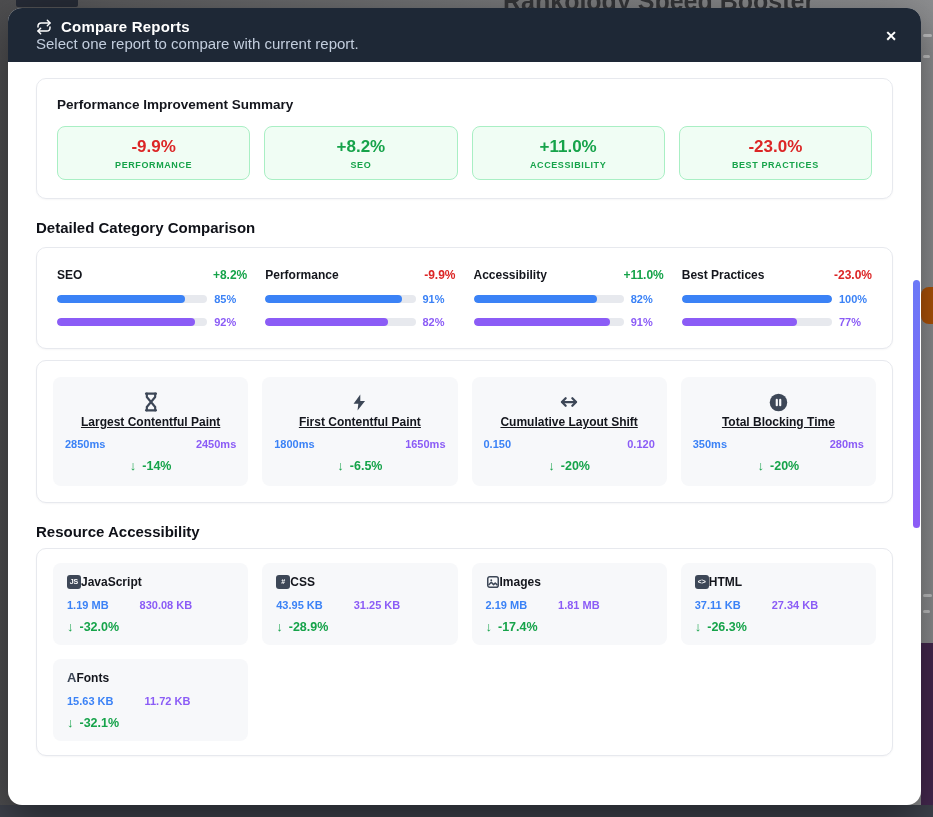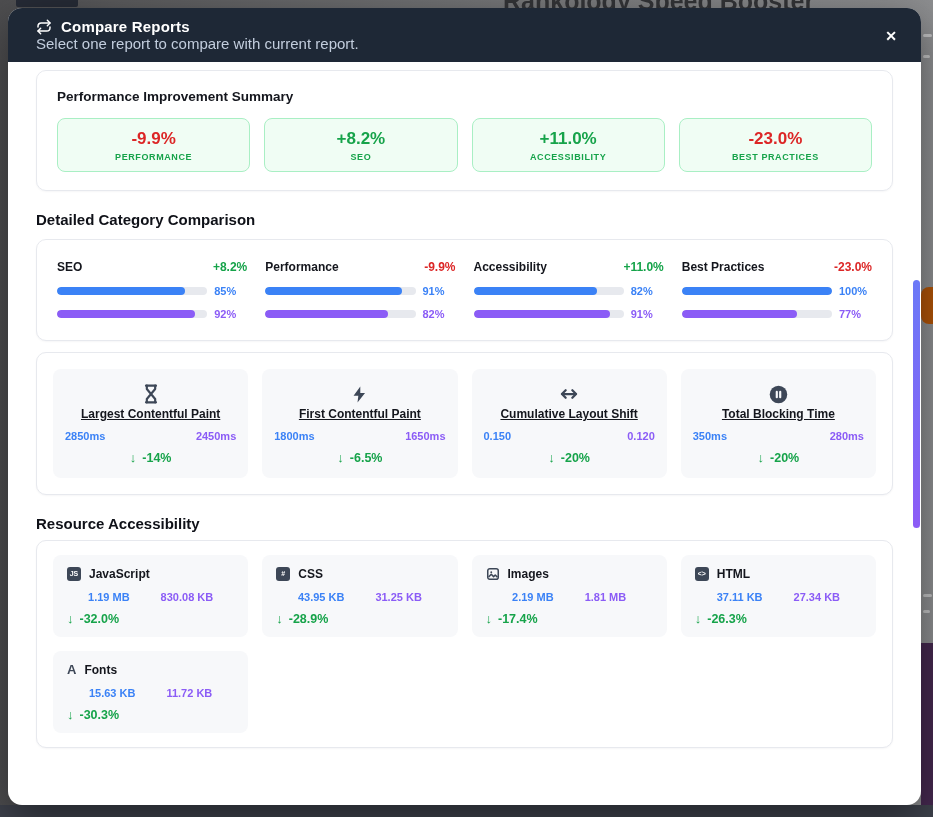--- a/index.html
+++ b/index.html
@@ -31,21 +31,21 @@
   .modal-header {
     height:54px; background:#1e2836; padding:10px 24px 0 28px; position:relative;
   }
   .mh-titlerow { display:flex; align-items:center; gap:9px; }
   .mh-title { color:#fff; font-size:15px; font-weight:bold; letter-spacing:.2px; }
   .mh-sub { color:#c2cddd; font-size:15px; }
   .mh-close {
     position:absolute; right:24px; top:21px; background:none; border:none; cursor:pointer;
     color:#fff; font-size:14px; font-weight:bold; line-height:1;
   }
-  .modal-body { height:743px; padding:0 28px; overflow:hidden; }
+  .modal-body { height:743px; padding:8px 28px; overflow:hidden; }
 
   
   .scroll-thumb {
     position:absolute; z-index:30; right:1px; top:272px; width:7px; height:248px;
     border-radius:4px; background:linear-gradient(180deg,#6b79f7 0%,#8d5cf6 100%);
   }
 
   
   .panel { border:1px solid #e7e9ee; border-radius:10px; background:#fff; box-shadow:0 1px 2px rgba(15,23,42,.04); }
   .sec-heading { font-size:15px; font-weight:bold; color:#0f1118; margin-top:20px; }
@@ -85,23 +85,23 @@
   .vital-icon { height:24px; display:flex; align-items:center; justify-content:center; }
   .vital-name { font-size:12px; font-weight:bold; color:#14161d; margin-top:1px;text-decoration:underline; }
   .vital-vals { display:flex; justify-content:space-between; margin-top:9px; font-size:11px; font-weight:bold; }
   .change-row { margin-top:8px; font-size:12.5px; font-weight:bold; color:#16a34a; display:flex; justify-content:center; gap:6px; align-items:center; }
   .dn-arrow { font-size:13px; }
 
   
   .panel-res { margin-top:8px; padding:14px 16px; }
   .res-grid { display:grid; grid-template-columns:repeat(4,1fr); gap:14px; }
   .res-card { background:#f7f8fa; border-radius:8px; padding:11px 14px; }
-  .res-head { display:flex; align-items:center; gap:8px; height:15px; }
+  .res-head { display:flex; align-items:center; gap:0; height:15px; }
   .res-name { font-size:12px; font-weight:bold; color:#14161d; }
-  .res-vals { display:flex; justify-content:center; margin-top:10px; font-size:11px; font-weight:bold;gap:31px; }
+  .res-vals { display:flex; justify-content:flex-start; margin-top:10px; font-size:11px; font-weight:bold;gap:31px; }
   .res-change { margin-top:8px; font-size:12.5px; font-weight:bold; color:#16a34a; display:flex; gap:6px; align-items:center; }
   .mini-icon {
     width:14px; height:14px; background:#3d4757; border-radius:3px; color:#fff;
     font-size:7px; font-weight:bold; display:flex; align-items:center; justify-content:center; letter-spacing:0;
   }
   .fonts-glyph { font-size:13px; font-weight:bold; color:#3d4757; line-height:14px; }
 </style>
 </head>
 <body>
 
@@ -394,21 +394,21 @@
           <div class="res-head">
             <span class="fonts-glyph">A</span>
             <span class="res-name">Fonts</span>
           </div>
           <div class="res-vals">
             <span class="blue-text">15.63 KB</span>
             <span class="purple-text">11.72 KB</span>
           </div>
           <div class="res-change">
             <span class="dn-arrow">↓</span>
-            <span>-30.3%</span>
+            <span>-32.1%</span>
           </div>
         </div>
 
       </div>
     </div>
 
   </div>
 
   <div class="scroll-thumb"></div>
 </div>

